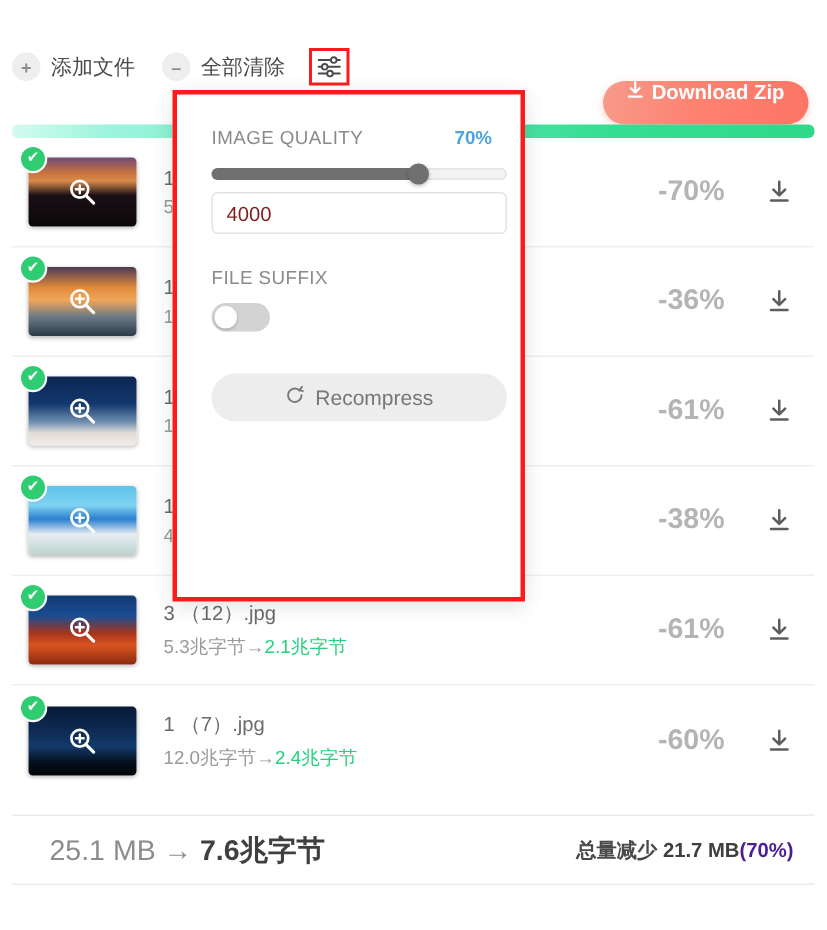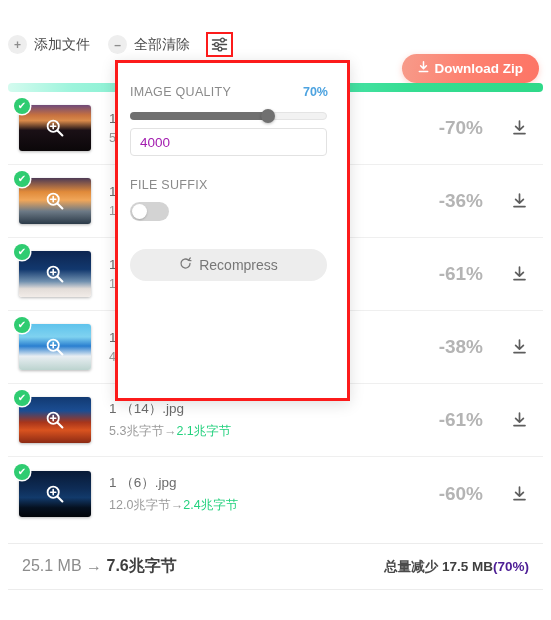--- a/index.html
+++ b/index.html
@@ -40,21 +40,21 @@
     background: #fff; cursor: pointer; z-index: 40;
   }
   #btn-settings svg { display:block; }
 
   #btn-download {
     position: absolute; right: 12px; top: 30px;
     height: 29px; padding: 0 16px;
     border-radius: 16px;
     background: linear-gradient(100deg, #f79b8a 0%, #fd8271 45%, #fd7465 100%);
     color: #fff; font-size: 13.5px; font-weight: 600;
-    display: flex; align-items: center; gap: 6px;
+    display: flex; gap: 6px;
     cursor: pointer;
     box-shadow: 0 2px 6px rgba(253,130,113,0.35);
   }
   #btn-download .dl-ico { font-size: 12px; }
 
   
   .progressbar {
     position: absolute; left: 8px; top: 83px; width: 535px; height: 9px;
     border-radius: 4px;
     background: linear-gradient(90deg, #d4fbef 0%, #9df4dc 12%, #5fe9bd 45%, #35dd92 75%, #2fd989 100%);
@@ -118,36 +118,36 @@
   }
 
   
   .summary {
     position: absolute; left: 8px; top: 543px; width: 535px; height: 47px;
     border-top: 1px solid #ececec;
     border-bottom: 1px solid #ececec;
     display: flex; align-items: center; justify-content: space-between;
     padding: 0 14px;
   }
-  .sum-left { font-size: 16px; color: #8c8c8c; }
+  .sum-left { font-size: 19px; color: #8c8c8c; margin-left: 11px; }
   .sum-left b { color: #3f3f3f; font-weight: 700; }
   .sum-right { font-size: 13.5px; color: #3f3f3f; }
   .sum-right .lbl { color: #4a4a4a; font-weight: 600; }
   .sum-right b { font-weight: 700; }
   .sum-right .grn { color: #4c1d95; font-weight: 700; }
 
   
   #settings-panel {
     position: absolute; left: 115px; top: 60px;
     width: 235px; height: 341px;
     background: #ffffff;
     border: 3px solid #fc1b1b;
     z-index: 30;
     box-shadow: 0 3px 14px rgba(0,0,0,0.13);
-    padding: 22px 19px 0 12px;
+    padding: 22px 19px 0 23px;
   }
   .sec-label {
     font-size: 12.5px; letter-spacing: .3px;
     color: #8a8a8a; text-transform: uppercase;
     font-weight: 400;
   }
   .quality-head { display: flex; justify-content: space-between; align-items: baseline; }
   .quality-val { font-size: 12.5px; color: #4da3e0; font-weight: 600; margin-left: 20px; }
 
   .slider { position: relative; margin-top: 13px; height: 8px; }
@@ -164,21 +164,21 @@
     width: 14px; height: 14px; border-radius: 50%;
     background: #707070; cursor: pointer;
   }
 
   .field-label { margin-top: 22px; }
   .txtinput {
     margin-top: 8px;
     width: 197px; height: 28px;
     border: 1px solid #e2e2e2; border-radius: 4px;
     background: #fff;
-    font-size: 13.5px; color: #a21caf;
+    font-size: 13.5px; color: #7f1d1d;
     padding: 0 9px;
     font-family: "Liberation Sans", "DejaVu Sans", sans-serif;
     outline: none;
   }
   .txtinput::placeholder { color: #b5b5b5; }
 
   .toggle {
     margin-top: 10px;
     width: 39px; height: 19px; border-radius: 10px;
     background: #d3d3d3; position: relative; cursor: pointer;
@@ -335,21 +335,21 @@
           <div class="check-badge">✔</div>
           <div class="thumb" style="background: linear-gradient(rgb(18, 58, 114) 0%, rgb(27, 77, 146) 30%, rgb(168, 53, 27) 55%, rgb(217, 83, 31) 72%, rgb(140, 42, 20) 100%);">
             <div class="zoom-ico"><svg width="20" height="20" viewBox="0 0 20 20" fill="none">
                 <circle cx="8.2" cy="8.2" r="5.6" stroke="#ffffff" stroke-width="1.8" fill="none"></circle>
                 <path d="M8.2 5.6 V10.8 M5.6 8.2 H10.8" stroke="#ffffff" stroke-width="1.6" stroke-linecap="round"></path>
                 <path d="M12.4 12.4 L17.4 17.4" stroke="#ffffff" stroke-width="2.1" stroke-linecap="round"></path>
               </svg></div>
           </div>
         </div>
         <div class="fileinfo">
-          <div class="fname">1 （14）.jpg</div>
+          <div class="fname">3 （12）.jpg</div>
           <div class="fsize"><span>5.3兆字节→</span><span class="new">2.1兆字节</span></div>
         </div>
         <div class="pct">-61%</div>
         <div class="dlicon">
           <svg width="15" height="16" viewBox="0 0 15 16" fill="none">
             <path d="M7.5 1.2 V9.6 M3.6 6.4 L7.5 10.2 L11.4 6.4 M2 13.6 H13" stroke="#5d5d5d" stroke-width="1.7" stroke-linecap="round" stroke-linejoin="round"></path>
           </svg>
         </div>
       </div>
       <div class="row">
@@ -357,38 +357,38 @@
           <div class="check-badge">✔</div>
           <div class="thumb" style="background: linear-gradient(rgb(8, 26, 54) 0%, rgb(14, 44, 86) 38%, rgb(18, 58, 107) 58%, rgb(5, 16, 31) 80%, rgb(2, 5, 9) 100%);">
             <div class="zoom-ico"><svg width="20" height="20" viewBox="0 0 20 20" fill="none">
                 <circle cx="8.2" cy="8.2" r="5.6" stroke="#ffffff" stroke-width="1.8" fill="none"></circle>
                 <path d="M8.2 5.6 V10.8 M5.6 8.2 H10.8" stroke="#ffffff" stroke-width="1.6" stroke-linecap="round"></path>
                 <path d="M12.4 12.4 L17.4 17.4" stroke="#ffffff" stroke-width="2.1" stroke-linecap="round"></path>
               </svg></div>
           </div>
         </div>
         <div class="fileinfo">
-          <div class="fname">1 （6）.jpg</div>
+          <div class="fname">1 （7）.jpg</div>
           <div class="fsize"><span>12.0兆字节→</span><span class="new">2.4兆字节</span></div>
         </div>
         <div class="pct">-60%</div>
         <div class="dlicon">
           <svg width="15" height="16" viewBox="0 0 15 16" fill="none">
             <path d="M7.5 1.2 V9.6 M3.6 6.4 L7.5 10.2 L11.4 6.4 M2 13.6 H13" stroke="#5d5d5d" stroke-width="1.7" stroke-linecap="round" stroke-linejoin="round"></path>
           </svg>
         </div>
       </div>
     </div>
 
   <div class="summary">
     <div class="sum-left">
       <span>25.1 MB → </span><b>7.6兆字节</b>
     </div>
     <div class="sum-right">
-      <span class="lbl">总量减少 </span><b>17.5 MB</b><span class="grn">(70%)</span>
+      <span class="lbl">总量减少 </span><b>21.7 MB</b><span class="grn">(70%)</span>
     </div>
   </div>
 
   <div id="settings-panel">
 
     <div class="quality-head">
       <span class="sec-label">IMAGE QUALITY</span>
       <span class="quality-val">70%</span>
     </div>
 

